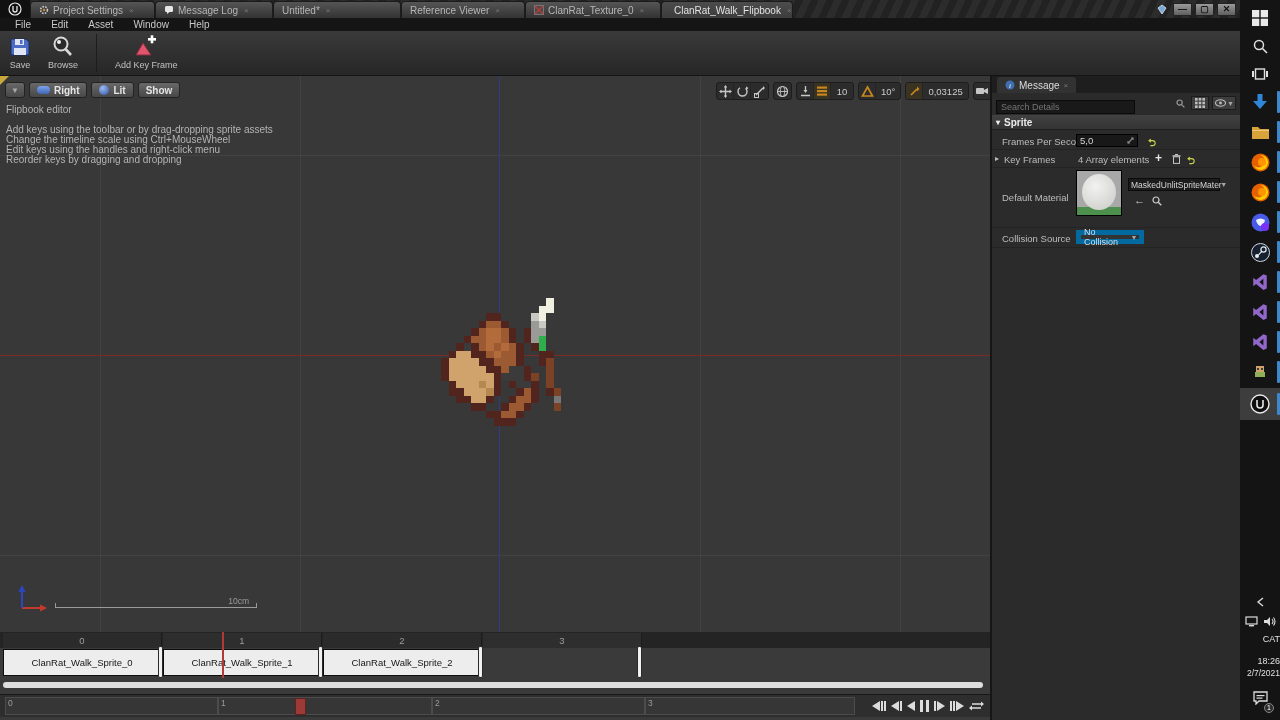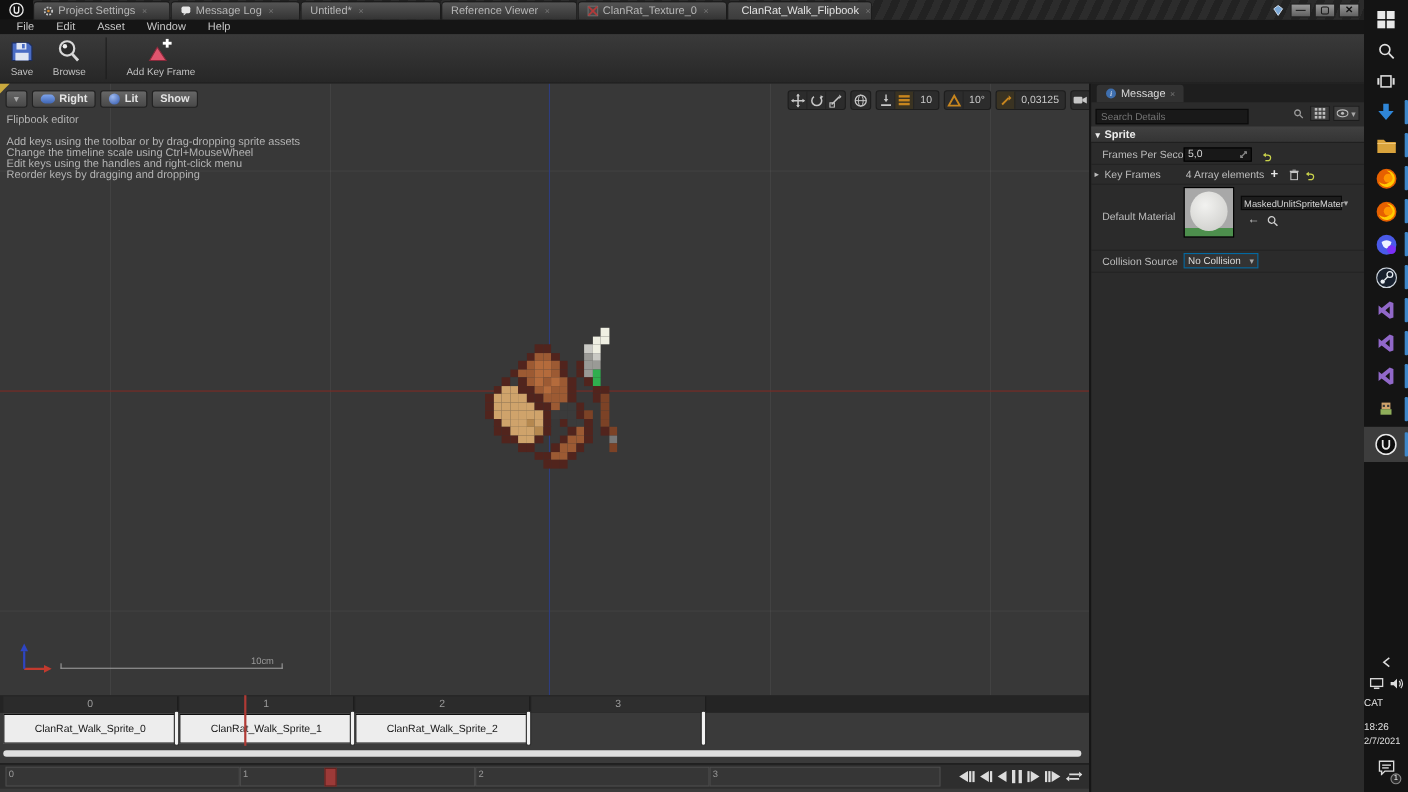--- a/index.html
+++ b/index.html
@@ -102,30 +102,30 @@
   .dval{color:#d6d6d6;font-size:9.5px;}
   #fps-box{position:absolute;left:84px;top:2px;width:62px;height:13px;background:#181818;border:1px solid #000;
     color:#dcdcdc;font-size:9.5px;padding:0 3px;display:flex;align-items:center;justify-content:space-between;}
   .reset-ico{color:#c9d24b;font-size:10px;font-weight:bold;}
   #mat-thumb{position:absolute;left:84px;top:2px;width:46px;height:46px;border:1px solid #000;
     background:linear-gradient(#a8a8a8 0 82%,#4d8f4d 82% 100%);overflow:hidden;}
   #mat-thumb .sphere{position:absolute;left:5px;top:3px;width:34px;height:36px;border-radius:50%;
     background:radial-gradient(circle at 40% 35%,#f2f2f0,#c9c9c6);}
   #mat-dd{position:absolute;left:136px;top:10px;width:92px;height:13px;background:#1c1c1c;border:1px solid #0a0a0a;
     color:#d6d6d6;font-size:8.5px;display:flex;align-items:center;justify-content:space-between;padding:0 2px;white-space:nowrap;}
-  #coll-dd{position:absolute;left:84px;top:2px;width:68px;height:14px;background:#333;border:1px solid #0369a1;
+  #coll-dd{position:absolute;left:84px;top:2px;width:68px;height:14px;background:#333;border:5px solid #0369a1;
     color:#dcdcdc;font-size:9px;display:flex;align-items:center;justify-content:space-between;padding:0 3px;}
   .caret{color:#a8a8a8;font-size:8px;}
 
   
   #taskbar{position:absolute;left:1240px;top:0;width:40px;height:720px;background:#141414;}
   .tb-item{position:absolute;left:0;width:40px;height:28px;display:flex;align-items:center;justify-content:center;}
   .tb-ind{position:absolute;right:0;top:3px;width:3px;height:22px;background:#3f87c9;border-radius:1px;}
   #tb-ue{background:#3d3d3d;}
-  .tray{position:absolute;left:0;width:40px;text-align:left;color:#e0e0e0;font-size:9px;}
+  .tray{position:absolute;left:0;width:40px;text-align:right;color:#e0e0e0;font-size:9px;}
   #notif-badge{position:absolute;right:6px;bottom:-3px;width:10px;height:10px;border-radius:50%;background:#2b2b2b;
     border:1px solid #888;color:#fff;font-size:7px;line-height:8px;text-align:center;}
 
   svg{display:block;}
 </style>
 </head>
 <body>
 
 <div id="app">
 

